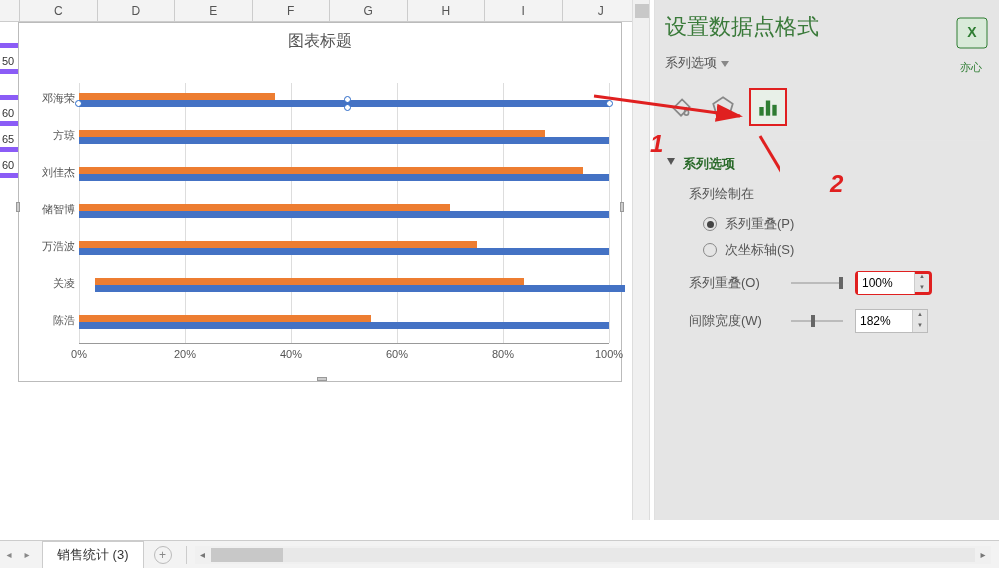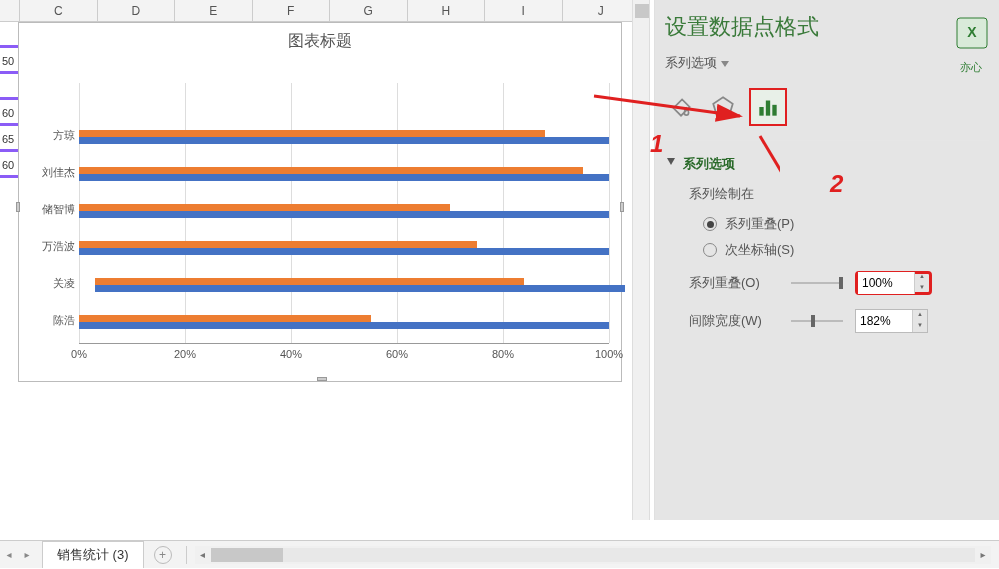--- a/index.html
+++ b/index.html
@@ -4,21 +4,21 @@
 <style>
   * { box-sizing: border-box; margin: 0; padding: 0; font-family: "Microsoft YaHei", Arial, sans-serif; }
   body { width: 999px; height: 569px; background: #fff; position: relative; overflow: hidden; }
 
   
   .col-headers { position: absolute; left: 0; top: 0; width: 640px; height: 22px; display: flex; background: #f3f3f3; border-bottom: 1px solid #ccc; }
   .col-hdr { flex: 1; text-align: center; font-size: 12px; color: #555; border-right: 1px solid #ccc; line-height: 22px; }
   .col-hdr.first { flex: 0 0 20px; }
 
   .row-vals { position: absolute; left: 0; top: 22px; width: 18px; }
-  .row-val { height: 26px; font-size: 11px; color: #333; border-bottom: 3px solid #8b5cf6; line-height: 26px; padding-left: 2px; }
+  .row-val { height: 26px; font-size: 11px; color: #333; border-bottom: 5px solid #8b5cf6; line-height: 26px; padding-left: 2px; }
 
   
   .chart-box { position: absolute; left: 18px; top: 22px; width: 604px; height: 360px; border: 1px solid #bbb; background: #fff; }
   .chart-title { text-align: center; font-size: 16px; color: #555; padding: 8px 0; }
   .plot { position: absolute; left: 60px; top: 60px; width: 530px; height: 260px; }
   .bar-row { position: absolute; left: 0; width: 100%; height: 14px; }
   .bar { position: absolute; top: 0; height: 7px; }
   .bar.orange { background: #ED7D31; top: 0; }
   .bar.blue { background: #4472C4; top: 7px; }
   .y-label { position: absolute; left: -58px; width: 54px; text-align: right; font-size: 11px; color: #555; top: -2px; }
@@ -119,20 +119,30 @@
 
   <div class="grid-line" style="left:60px;"></div>
   <div class="grid-line" style="left:166px;"></div>
   <div class="grid-line" style="left:272px;"></div>
   <div class="grid-line" style="left:378px;"></div>
   <div class="grid-line" style="left:484px;"></div>
   <div class="grid-line" style="left:590px;"></div>
 
   <div class="plot">
 
+    <div class="bar-row" style="top:10px;">
+      <span class="y-label">邓海荣</span>
+      <div class="bar orange" style="width:37%;"></div>
+      <div class="bar blue" style="width:100%;">
+        <span class="handle" style="left:-4px;top:0;"></span>
+        <span class="handle" style="left:50%;top:-4px;"></span>
+        <span class="handle" style="right:-4px;top:0;"></span>
+        <span class="handle" style="left:50%;bottom:-4px;"></span>
+      </div>
+    </div>
     <div class="bar-row" style="top:47px;">
       <span class="y-label">方琼</span>
       <div class="bar orange" style="width:88%;"></div>
       <div class="bar blue" style="width:100%;"></div>
     </div>
     <div class="bar-row" style="top:84px;">
       <span class="y-label">刘佳杰</span>
       <div class="bar orange" style="width:95%;"></div>
       <div class="bar blue" style="width:100%;"></div>
     </div>

